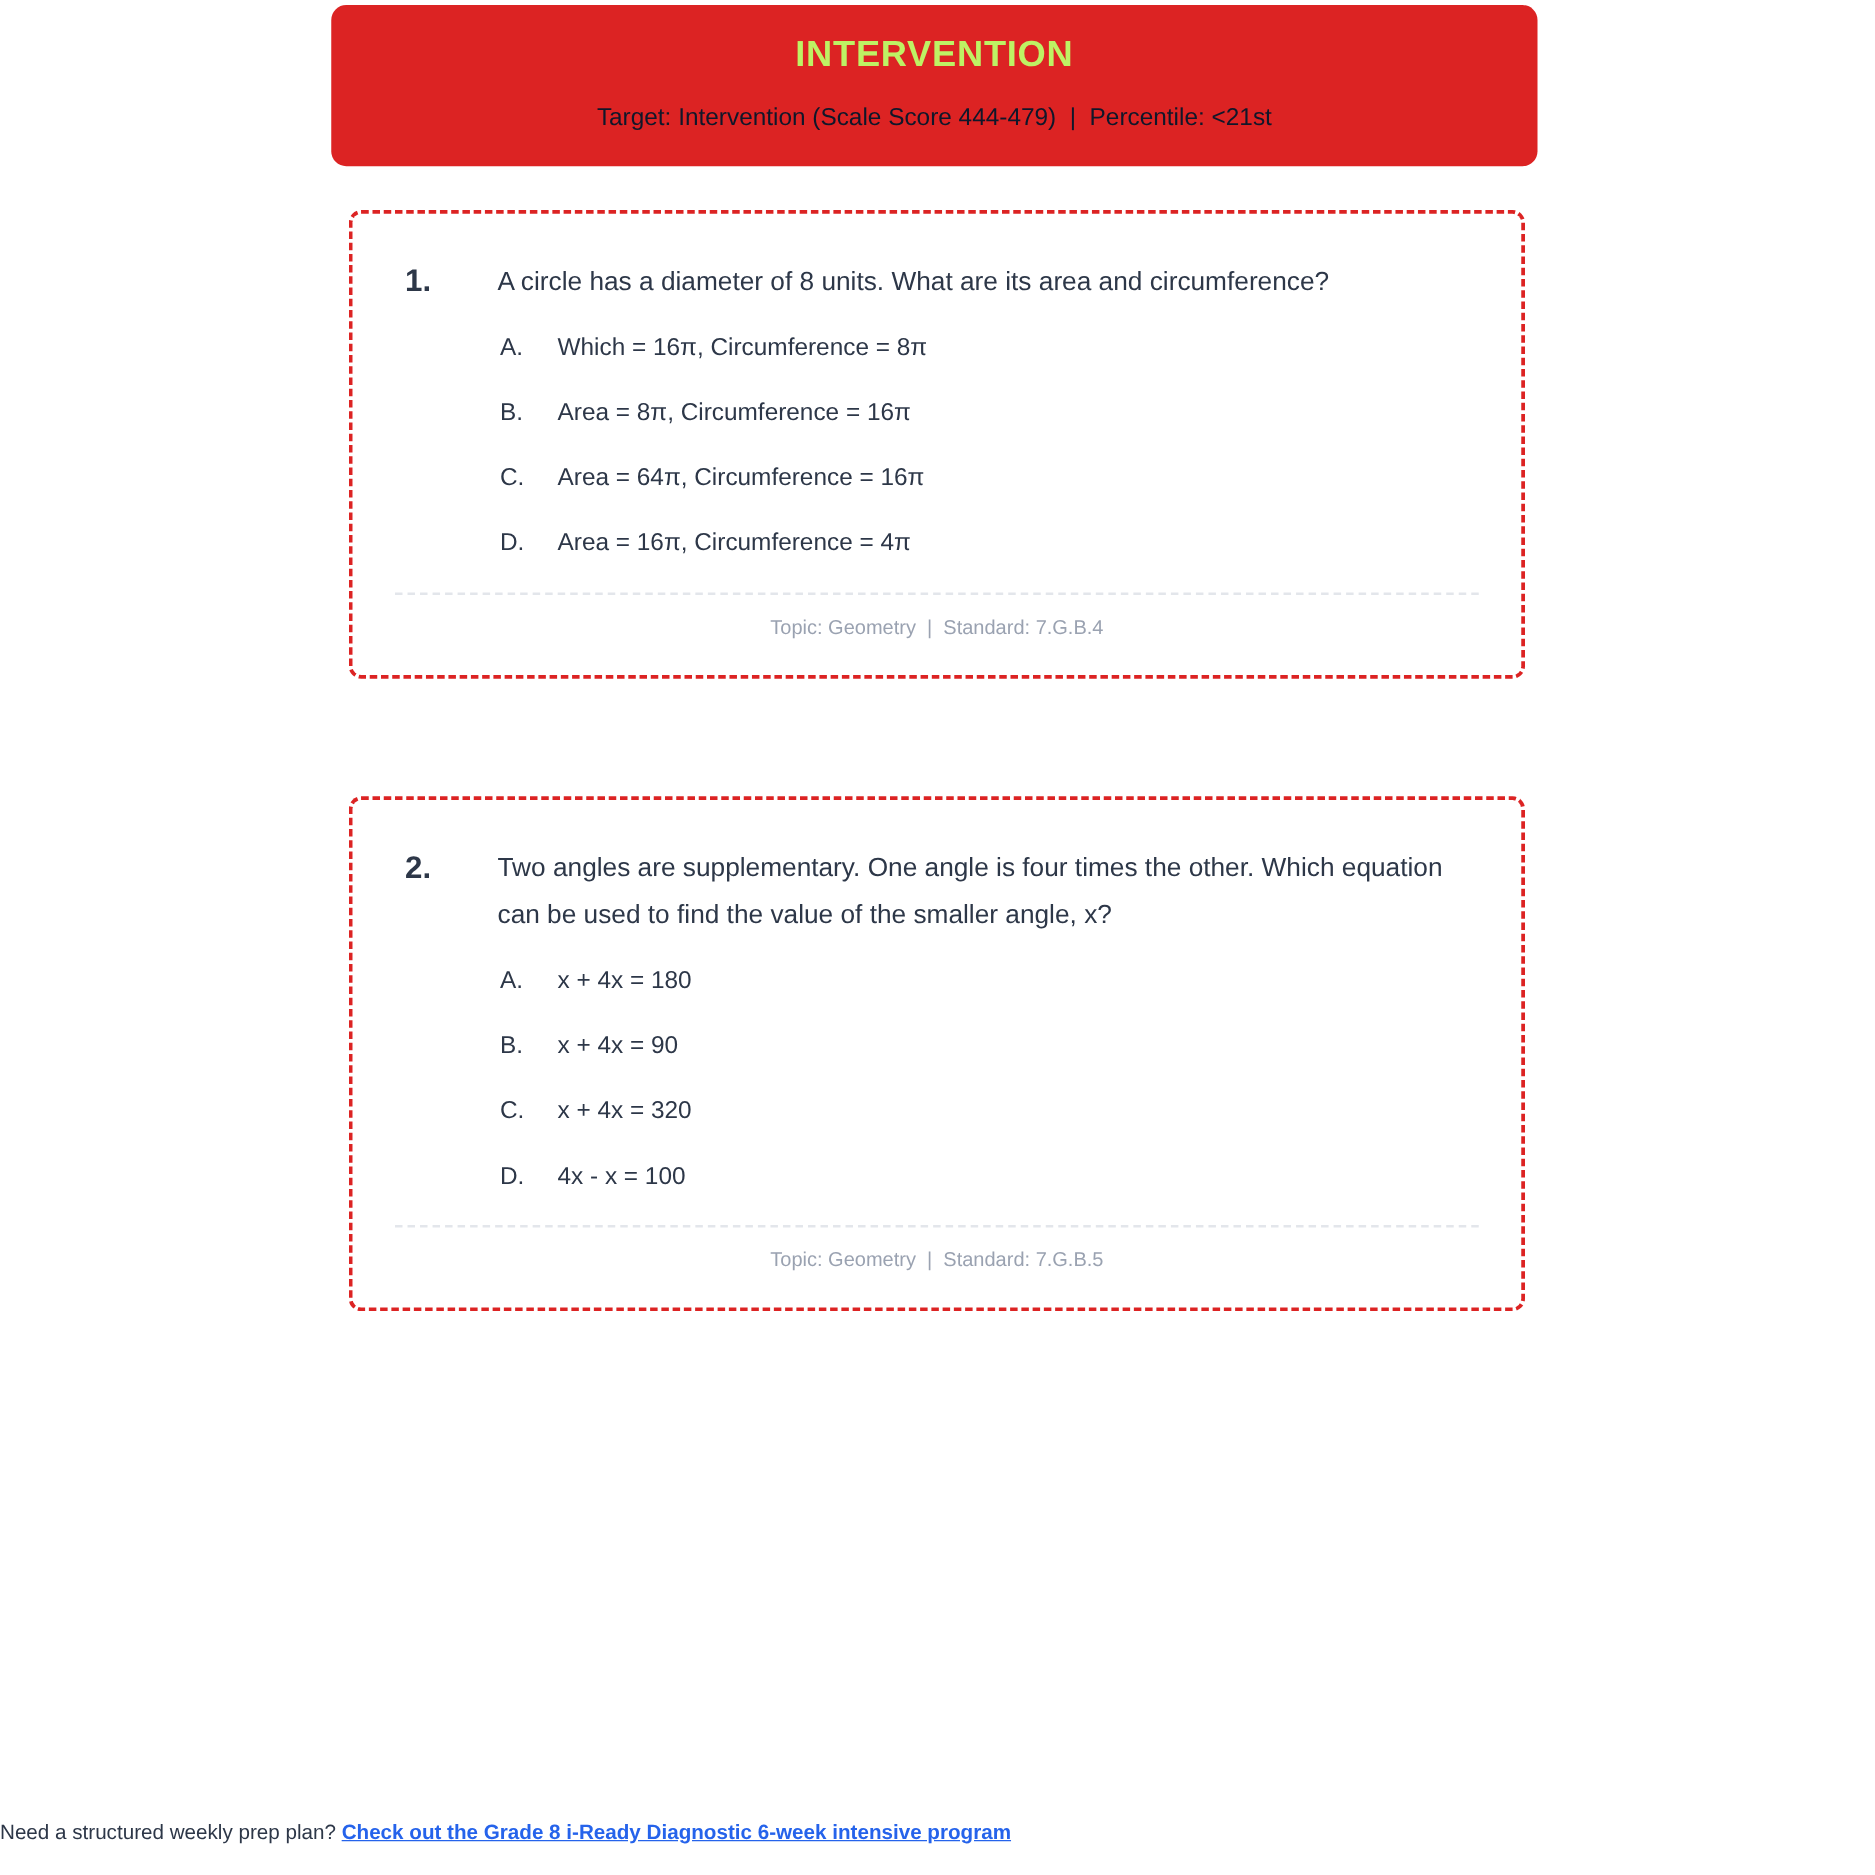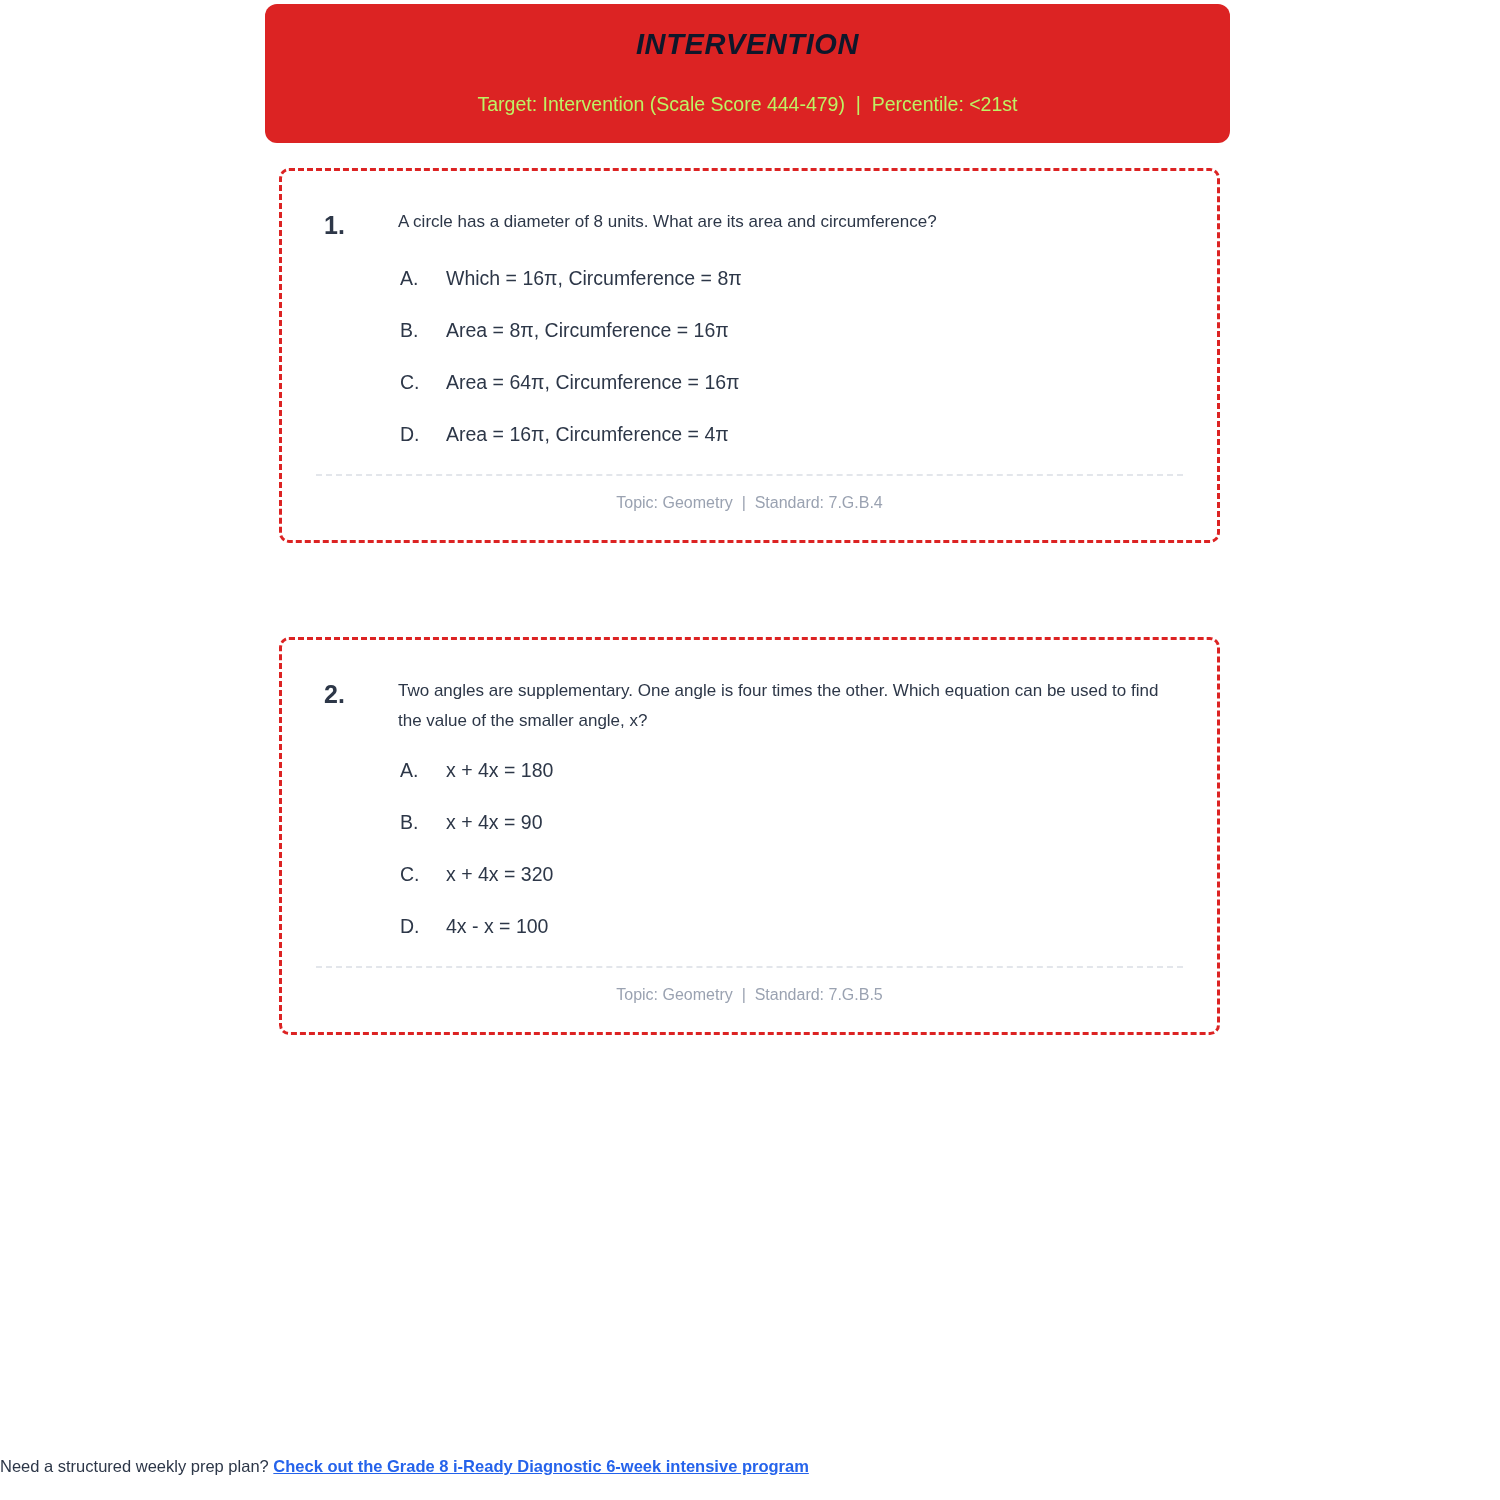--- a/index.html
+++ b/index.html
@@ -29,30 +29,29 @@
     left: 265px;
     top: 4px;
     width: 965px;
     box-sizing: border-box;
     background: #dc2323;
     border-radius: 12px;
     padding: 24px 30px 26px 30px;
     text-align: center;
   }
   .banner-title {
-    color: #0f172a;
+    color: #bef264;
     font-size: 29px;
     font-weight: bold;
     letter-spacing: 0.6px;
     line-height: 1.15;
-    margin: 0 0 32px 0;
-    font-style: italic;
+    margin: 0 0 22px 0;
   }
   .banner-sub {
-    color: #bef264;
+    color: #0f172a;
     font-size: 19.5px;
     font-weight: normal;
     line-height: 1.2;
     margin: 0;
     white-space: pre;
   }
 
   
   .qblock {
     position: absolute;
@@ -76,21 +75,21 @@
     width: 82px;
     font-size: 25px;
     font-weight: bold;
     color: #2d3748;
     line-height: 1.5;
     padding-left: 8px;
     box-sizing: border-box;
   }
   .qtext {
     flex: 1 1 auto;
-    font-size: 17px;
+    font-size: 21px;
     color: #2d3748;
     line-height: 1.78;
     padding-right: 24px;
   }
 
   .options {
     margin-top: 20px;
     padding-left: 84px;
   }
   .option {

